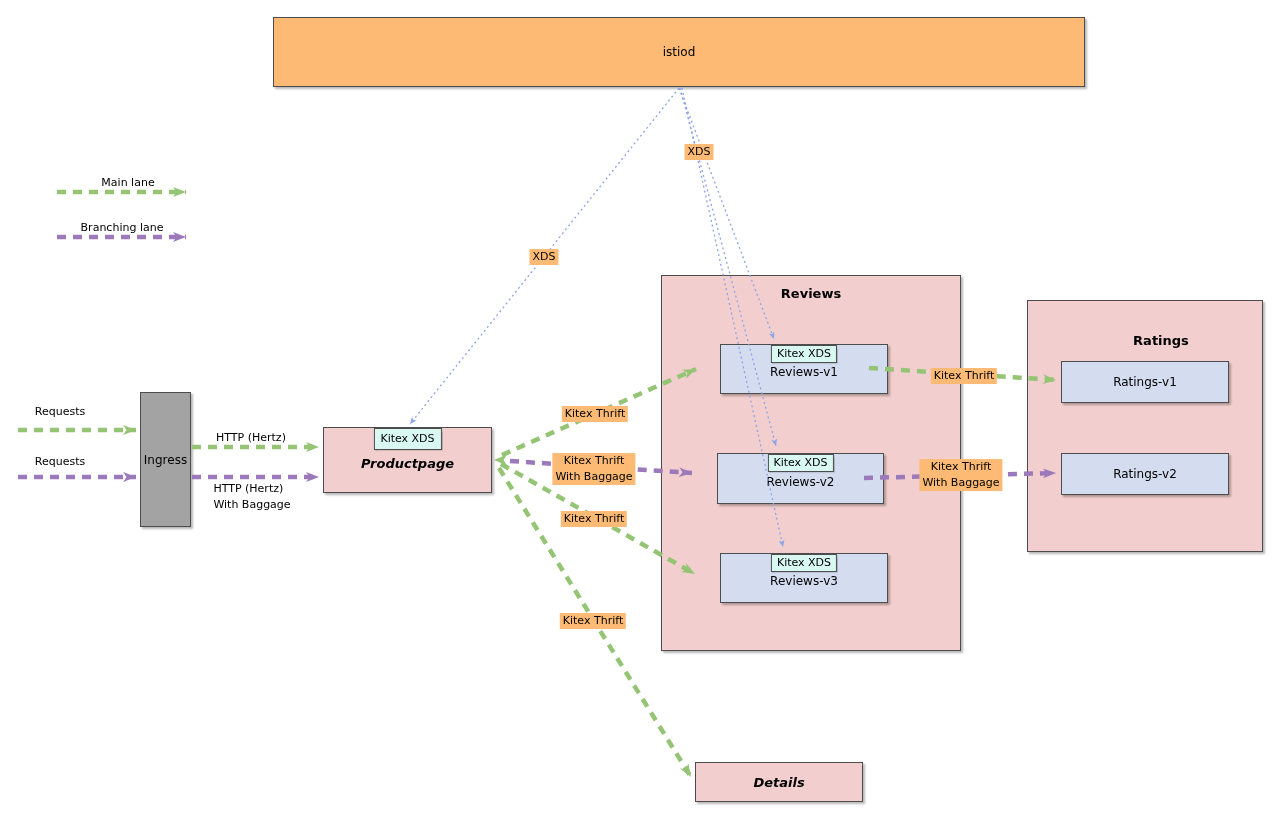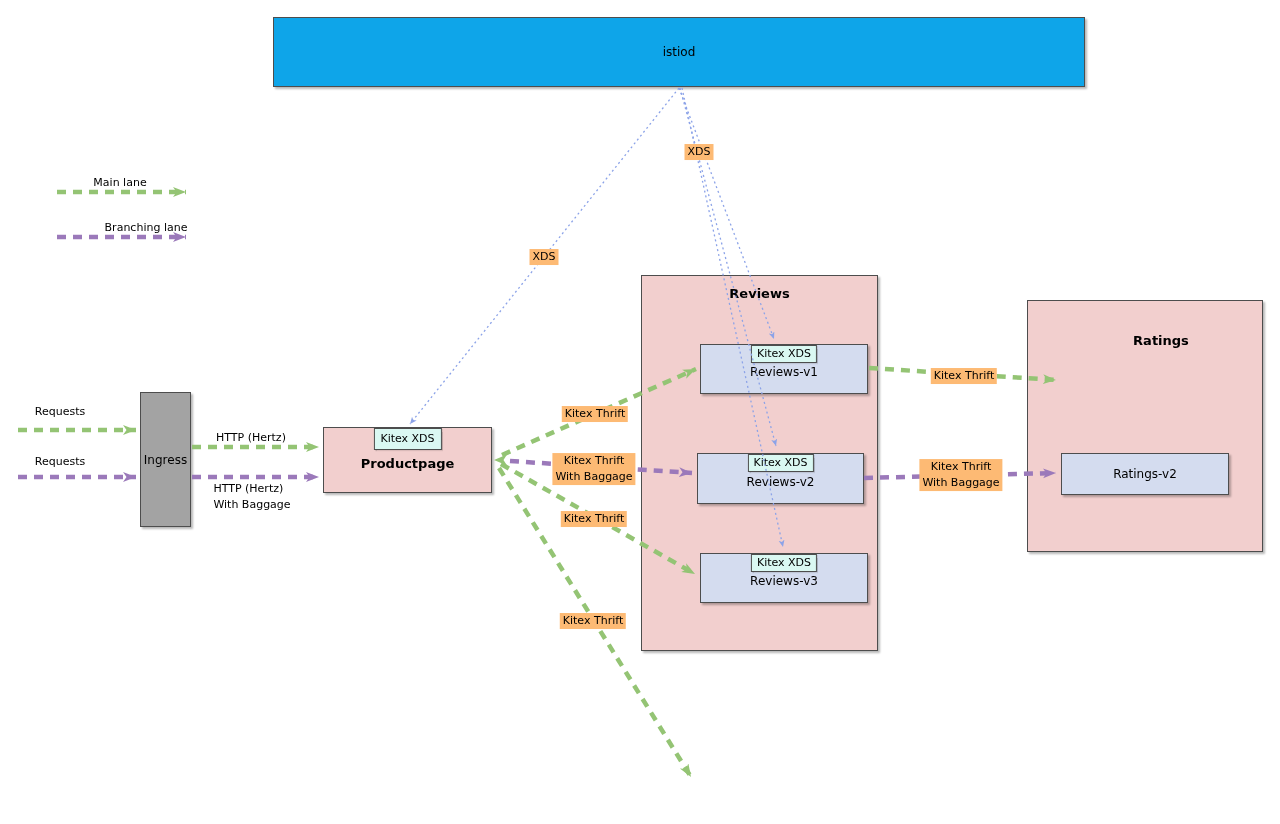--- a/index.html
+++ b/index.html
@@ -8,37 +8,37 @@
   #canvas {
     position:relative; width:1280px; height:824px; background:#ffffff;
     overflow:hidden; font-family:"DejaVu Sans", sans-serif;
   }
   .box {
     position:absolute; border:1px solid #4d4d4d;
     box-shadow:2px 2px 2px rgba(0,0,0,0.28);
     display:flex; align-items:center; justify-content:center;
     font-size:12px; color:#000; z-index:1; text-align:center;
   }
-  .cream { background:#0ea5e9; }
+  .cream { background:#fdba74; }
   .pink  { background:#f2cfce; }
   .blue  { background:#d4dcef; }
   .green { background:#a3a3a3; }
   .container-title {
     position:absolute; left:0; right:0; text-align:center;
     font-weight:bold; font-size:13px; color:#000;
   }
   .vbox { padding-top:6px;align-items:center; }
   .badge {
     position:absolute; top:0; left:50%; transform:translateX(-50%);
     background:#daf8f2; border:1px solid #4d4d4d;
     font-size:11px; line-height:16px; padding:0 5px; white-space:nowrap;
     box-shadow:1px 1px 1px rgba(0,0,0,0.2); color:#000;
   }
   .badge.tall { line-height:20px; padding:0 6px; }
-  .bold { font-weight:bold; font-size:13px; }
+  .bold { font-weight:bold; font-size:13px;font-style:italic; }
   #edges {
     position:absolute; left:0; top:0; z-index:2; pointer-events:none;
   }
   .lbl {
     position:absolute; z-index:3; font-size:11px; color:#000;
     transform:translate(-50%,-50%); text-align:center;
     white-space:pre-line; line-height:1.45; pointer-events:none;
   }
   .onl { background:#fdba74; padding:0 3px; }
 </style>
@@ -53,21 +53,21 @@
 
   <div class="box green" style="left:140px; top:392px; width:51px; height:135px;">
     <span>Ingress</span>
   </div>
 
   <div class="box pink vbox" style="left:323px; top:427px; width:169px; height:66px;">
     <span class="badge tall">Kitex XDS</span>
     <span class="bold">Productpage</span>
   </div>
 
-  <div class="box pink" style="left:641px; top:275px; width:237px; height:376px; justify-content:flex-start;text-decoration:underline;">
+  <div class="box pink" style="left:661px; top:275px; width:300px; height:376px; justify-content:flex-start;text-decoration:underline;">
     <span class="container-title" style="top:10px;">Reviews</span>
 
     <div class="box blue vbox" style="left:58px; top:68px; width:168px; height:50px;">
       <span class="badge">Kitex XDS</span>
       <span>Reviews-v1</span>
     </div>
 
     <div class="box blue vbox" style="left:55px; top:177px; width:167px; height:51px;">
       <span class="badge">Kitex XDS</span>
       <span>Reviews-v2</span>
@@ -75,26 +75,32 @@
 
     <div class="box blue vbox" style="left:58px; top:277px; width:168px; height:50px;">
       <span class="badge">Kitex XDS</span>
       <span>Reviews-v3</span>
     </div>
   </div>
 
   <div class="box pink" style="left:1027px; top:300px; width:236px; height:252px; justify-content:flex-start;">
     <span class="container-title" style="top:32px;margin-left:32px;">Ratings</span>
 
+    <div class="box blue" style="left:33px; top:60px; width:168px; height:42px;">
+      <span>Ratings-v1</span>
+    </div>
 
     <div class="box blue" style="left:33px; top:152px; width:168px; height:42px;">
       <span>Ratings-v2</span>
     </div>
   </div>
 
+  <div class="box pink" style="left:695px; top:762px; width:168px; height:40px;">
+    <span class="bold">Details</span>
+  </div>
 
   <svg id="edges" width="1280" height="824" viewBox="0 0 1280 824">
     <defs>
       <marker id="ag" markerWidth="15" markerHeight="12" refX="13" refY="5" orient="auto" markerUnits="userSpaceOnUse">
         <path d="M0,0 L13,5 L0,10 L3.5,5 Z" fill="#94c474"></path>
       </marker>
       <marker id="ap" markerWidth="15" markerHeight="12" refX="13" refY="5" orient="auto" markerUnits="userSpaceOnUse">
         <path d="M0,0 L13,5 L0,10 L3.5,5 Z" fill="#9b79ba"></path>
       </marker>
       <marker id="ab" markerWidth="9" markerHeight="8" refX="7" refY="3" orient="auto" markerUnits="userSpaceOnUse">
@@ -123,22 +129,22 @@
 
     <g stroke="#9b79ba" stroke-width="4.5" stroke-dasharray="9,7" fill="none">
       <line x1="57" y1="237" x2="186" y2="237" marker-end="url(#ap)"></line>
       <line x1="18" y1="477" x2="136" y2="477" marker-end="url(#ap)"></line>
       <line x1="192" y1="477" x2="319" y2="477" marker-end="url(#ap)"></line>
       <line x1="510" y1="461" x2="692" y2="473" marker-end="url(#ap)"></line>
       <line x1="864" y1="478" x2="1056" y2="473" marker-end="url(#ap)"></line>
     </g>
   </svg>
 
-  <div class="lbl" style="left:120px; top:183px;">Main lane</div>
-  <div class="lbl" style="left:122px; top:228px;margin-left:24px;">Branching lane</div>
+  <div class="lbl" style="left:128px; top:183px;">Main lane</div>
+  <div class="lbl" style="left:122px; top:228px;">Branching lane</div>
 
   <div class="lbl" style="left:60px;  top:412px;">Requests</div>
   <div class="lbl" style="left:60px;  top:462px;">Requests</div>
 
   <div class="lbl" style="left:251px; top:438px;">HTTP (Hertz)</div>
   <div class="lbl" style="left:252px; top:497px; text-align:left;">HTTP (Hertz)
 With Baggage</div>
 
   <div class="lbl onl" style="left:595px; top:414px;">Kitex Thrift</div>
   <div class="lbl onl" style="left:594px; top:469px;">Kitex Thrift

